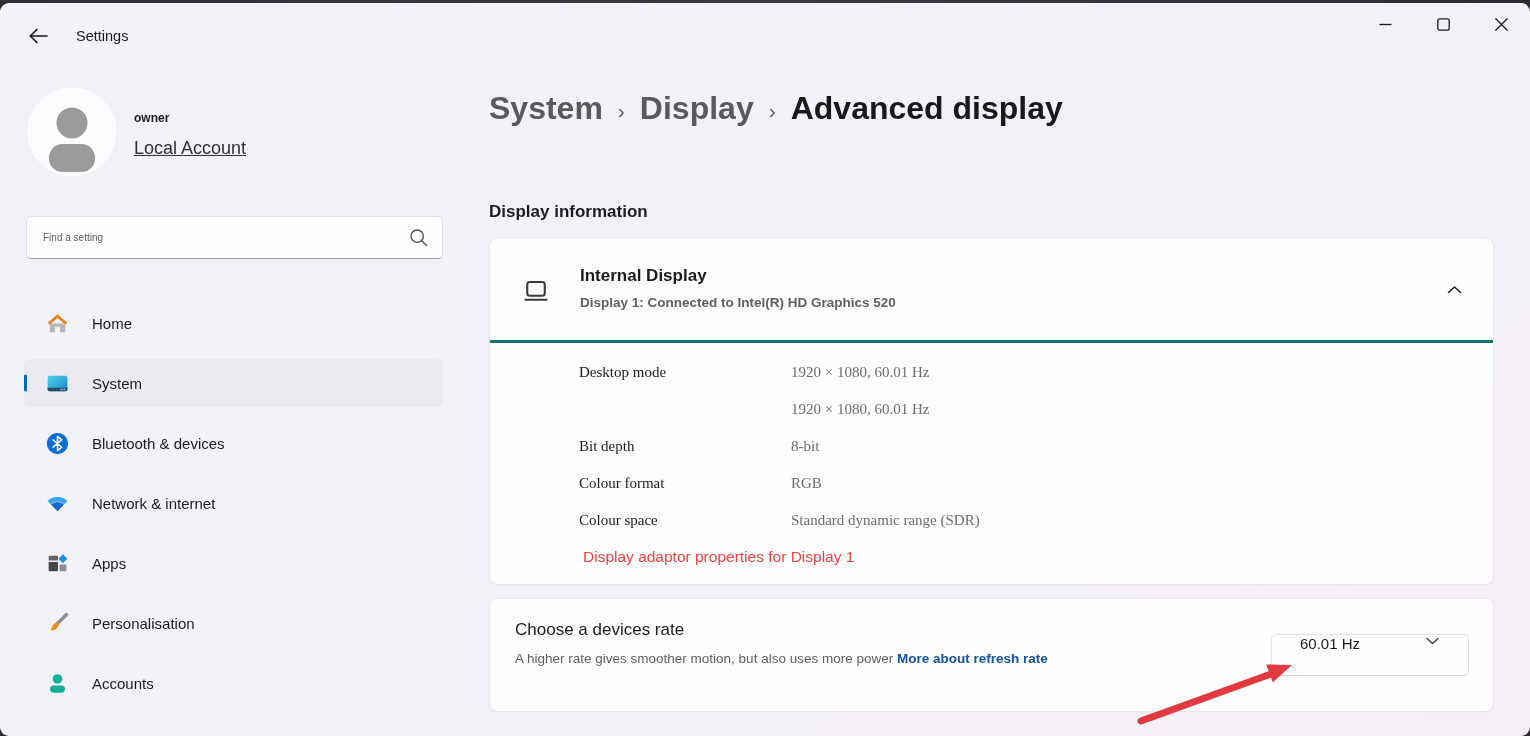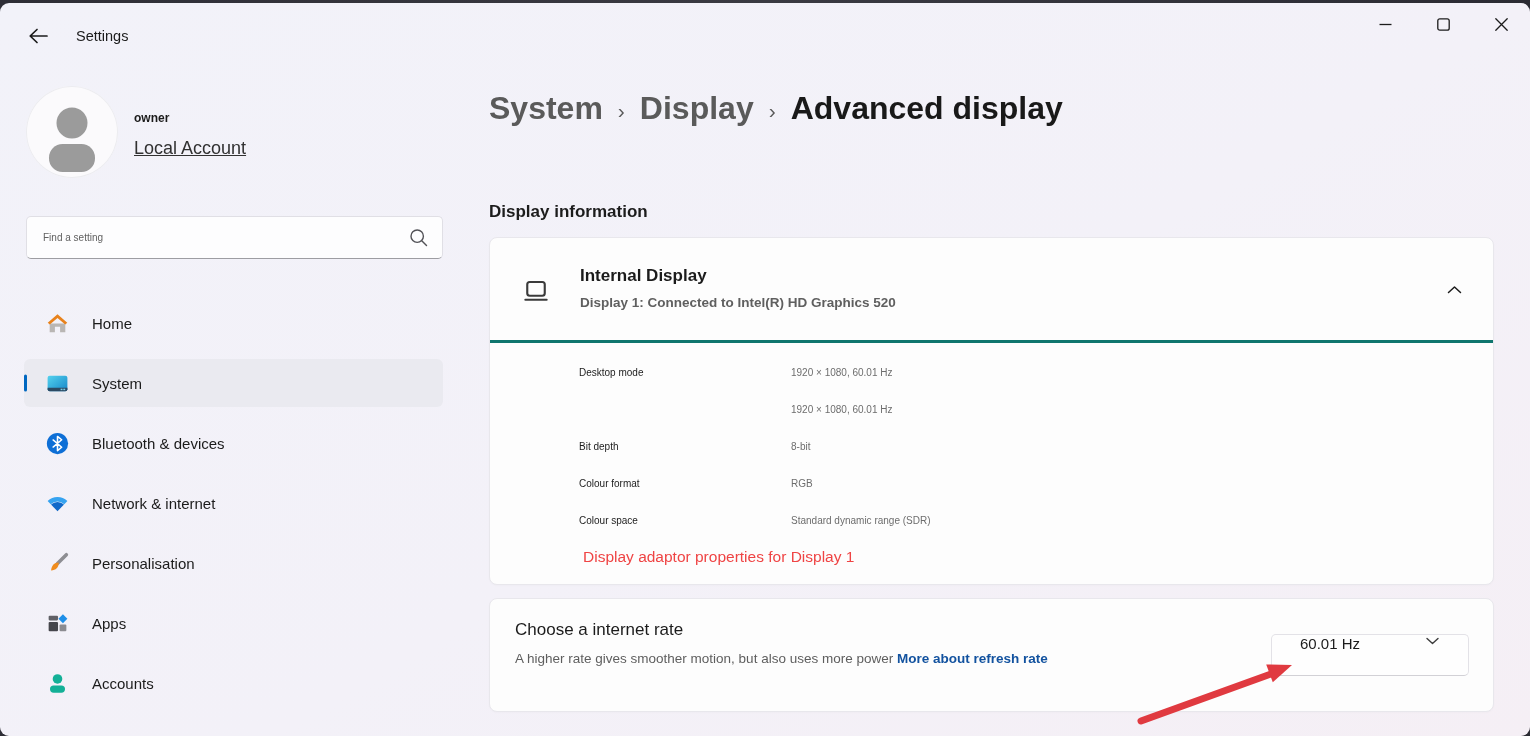--- a/index.html
+++ b/index.html
@@ -66,21 +66,21 @@
     box-shadow:0 1px 2px rgba(0,0,0,0.02);
   }
   #display-card { left:489px; top:237px; width:1005px; height:348px; }
   .card-header { position:absolute; left:0; top:0; right:0; height:105px; border-bottom:3px solid #0f766e;font-weight:bold; }
   .hdr-icon { position:absolute; left:31px; top:39px; }
   .hdr-title { position:absolute; left:90px; top:28px; font-size:17px; color:#1b1b1b; }
   .hdr-sub { position:absolute; left:90px; top:57px; font-size:13.5px; color:#5f5f5f; }
   .hdr-chevron { position:absolute; right:30px; top:45px; cursor:pointer; }
 
   .details { position:absolute; left:0; top:116px; right:0; }
-  .detail-row { position:relative; height:37px; line-height:37px; font-size:10px; }
+  .detail-row { position:relative; height:37px; line-height:37px; font-size:15px;font-family:Liberation Serif, serif; }
   .detail-label { position:absolute; left:89px; color:#1c1c1c; }
   .detail-value { position:absolute; left:301px; color:#6d6d6d; }
   .card-link { position:absolute; left:93px; top:310px; font-size:15.5px; color:#ef4444; cursor:pointer; }
 
   #refresh-card { left:489px; top:598px; width:1005px; height:114px; }
   .rc-title { position:absolute; left:25px; top:21px; font-size:17px; color:#1b1b1b; }
   .rc-desc { position:absolute; left:25px; top:48px; width:700px; font-size:13.5px; line-height:23px; color:#5e5e5e; }
   .rc-desc .inline-link { color:#12529f; font-weight:700; cursor:pointer; }
   .dropdown {
     position:absolute; right:24px; top:35px; width:198px; height:42px;
@@ -189,38 +189,38 @@
         <path d="M5.8 13 a9 9 0 0 1 12.4 0 L12 19.5 Z" fill="#1068c8"></path>
       </svg>
     </span>
     <span class="nav-label">Network &amp; internet</span>
   </div>
 
   <div class="nav-item">
 
     <span class="nav-icon">
       <svg width="25" height="25" viewBox="0 0 24 24">
-        <path d="M20.5 3.5 L12 12" stroke="#8e8e93" stroke-width="3.4" stroke-linecap="round"></path>
-        <path d="M12.8 11 c-4 0.2 -6.3 2.6 -7 7.6 4.8 -0.4 7.2 -2.8 7.4 -7.2 Z" fill="#f08c1e"></path>
-      </svg>
-    </span>
-    <span class="nav-label">Personalisation</span>
-  </div>
-
-  <div class="nav-item">
-
-    <span class="nav-icon">
-      <svg width="25" height="25" viewBox="0 0 24 24">
         <rect x="3.5" y="10.5" width="9" height="9" rx="1" fill="#46464c"></rect>
         <rect x="3.5" y="4.5" width="9" height="4.5" rx="1" fill="#606066"></rect>
         <rect x="14" y="13" width="6.5" height="6.5" rx="1" fill="#8b8b90"></rect>
         <path d="M17.2 3.2 L21.5 7.5 L17.2 11.8 L12.9 7.5 Z" fill="#1e8fe8"></path>
       </svg>
     </span>
     <span class="nav-label">Apps</span>
+  </div>
+
+  <div class="nav-item">
+
+    <span class="nav-icon">
+      <svg width="25" height="25" viewBox="0 0 24 24">
+        <path d="M20.5 3.5 L12 12" stroke="#8e8e93" stroke-width="3.4" stroke-linecap="round"></path>
+        <path d="M12.8 11 c-4 0.2 -6.3 2.6 -7 7.6 4.8 -0.4 7.2 -2.8 7.4 -7.2 Z" fill="#f08c1e"></path>
+      </svg>
+    </span>
+    <span class="nav-label">Personalisation</span>
   </div>
 
   <div class="nav-item">
 
     <span class="nav-icon">
       <svg width="25" height="25" viewBox="0 0 24 24">
         <circle cx="12" cy="7.6" r="4.6" fill="#13b097"></circle>
         <rect x="4.8" y="13.8" width="14.4" height="7" rx="3.5" fill="#13b097"></rect>
       </svg>
     </span>
@@ -275,21 +275,21 @@
     <div class="detail-row">
       <span class="detail-label">Colour space</span>
       <span class="detail-value">Standard dynamic range (SDR)</span>
     </div>
   </div>
 
   <span class="card-link">Display adaptor properties for Display 1</span>
 </div>
 
 <div class="abs card" id="refresh-card">
-  <div class="rc-title">Choose a internet rate</div>
+  <div class="rc-title">Choose a devices rate</div>
   <div class="rc-desc">
     <span>A higher rate gives smoother motion, but also uses more power</span>
     <span> </span>
     <span class="inline-link">More about refresh rate</span>
   </div>
   <div class="dropdown">
     <span class="dropdown-value">60.01 Hz</span>
     <svg width="15" height="12" viewBox="0 0 15 12">
       <path d="M2 3.5 L7.5 8.5 L13 3.5" stroke="#3c3c3c" stroke-width="1.4" fill="none" stroke-linecap="round" stroke-linejoin="round"></path>
     </svg>

